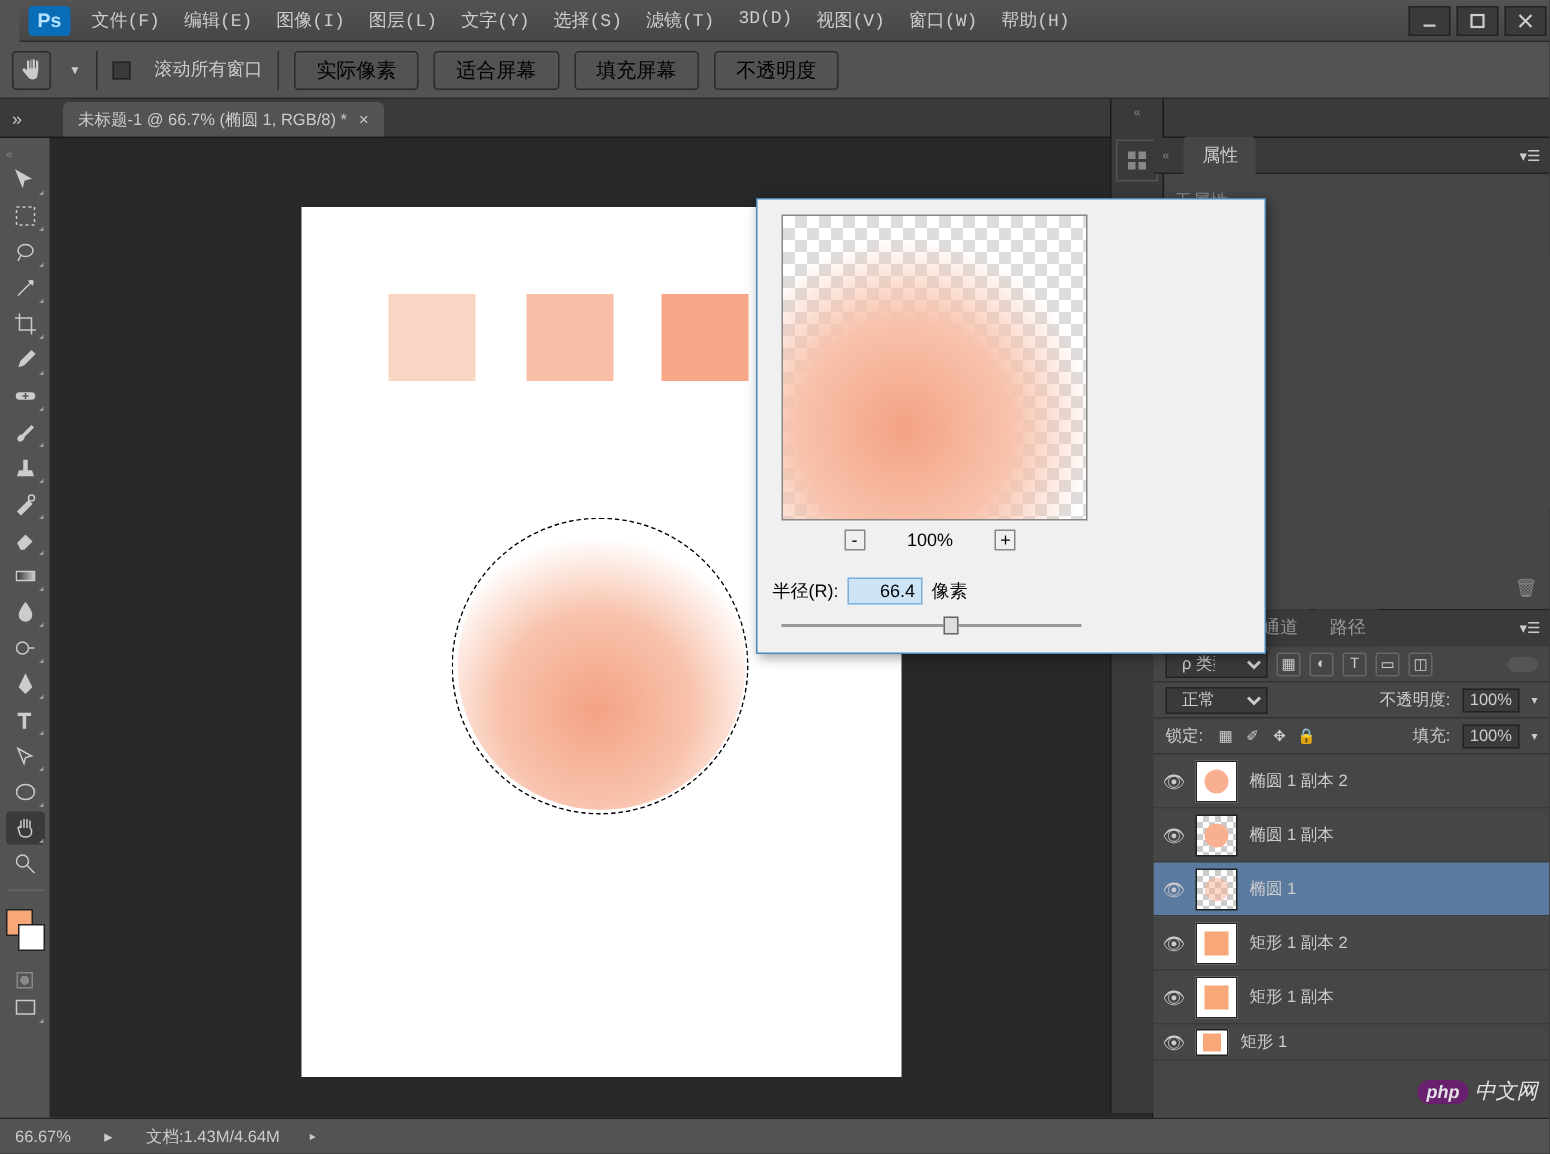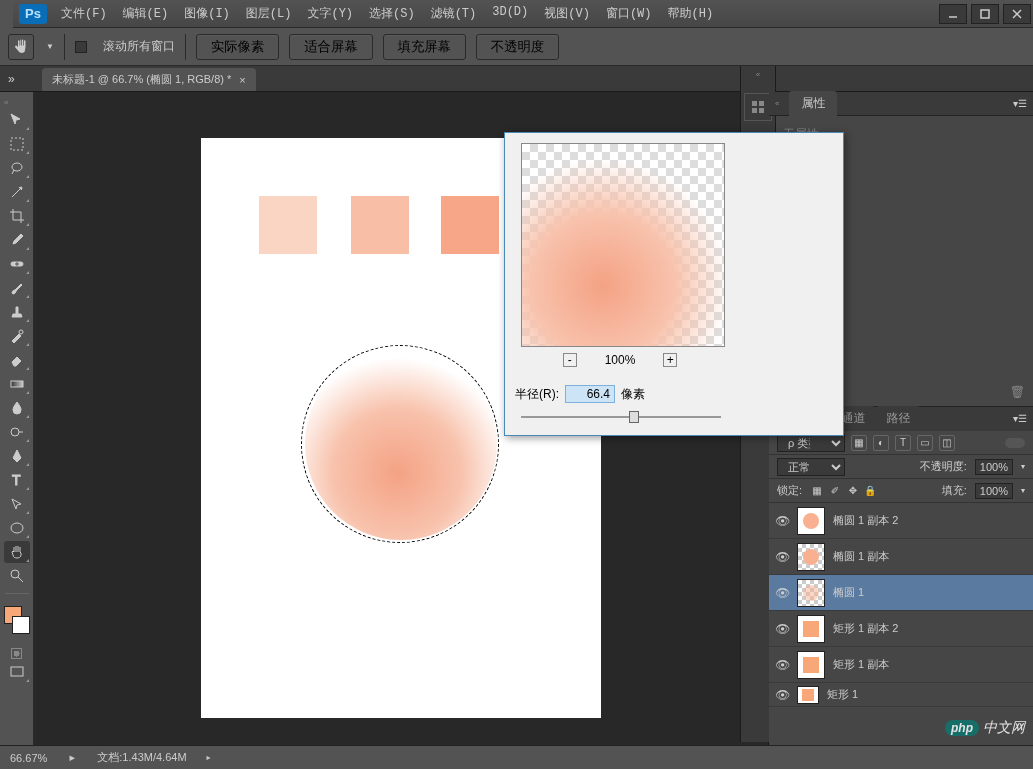--- a/index.html
+++ b/index.html
@@ -105,21 +105,21 @@
 .slider-track { position: absolute; top: 7px; left: 0; right: 0; height: 2px; background: #999; }
 .slider-thumb { position: absolute; top: 2px; left: 108px; width: 10px; height: 12px; background: #ddd; border: 1px solid #666; }
 .dialog-right { position: absolute; right: 10px; top: 10px; width: 96px; display: flex; flex-direction: column; gap: 6px; }
 .dlg-btn { border: 1px solid #888; background: #f0f0f0; padding: 3px 0; font-size: 12px; text-align: center; }
 .dlg-btn.primary { border: 2px solid #3b8fd4; }
 .dlg-check { display: flex; align-items: center; gap: 4px; margin-top: 6px; font-size: 12px; }
 .dlg-check input { width: 12px; height: 12px; }
 
 
 .watermark { position: absolute; right: 8px; bottom: 32px; font-size: 14px; color: #fff; font-style: italic; opacity: 0.85; display: flex; align-items: center; gap: 4px; }
-.watermark .phplogo { background: #0f766e; padding: 1px 6px; border-radius: 10px; font-weight: bold; font-size: 12px; }
+.watermark .phplogo { background: #701a75; padding: 1px 6px; border-radius: 10px; font-weight: bold; font-size: 12px; }
 </style>
 </head>
 <body>
 
 <div class="title-bar">
   <div class="ps-logo">Ps</div>
   <div class="menu-bar">
     <div class="menu-item">文件(F)</div>
     <div class="menu-item">编辑(E)</div>
     <div class="menu-item">图像(I)</div>

